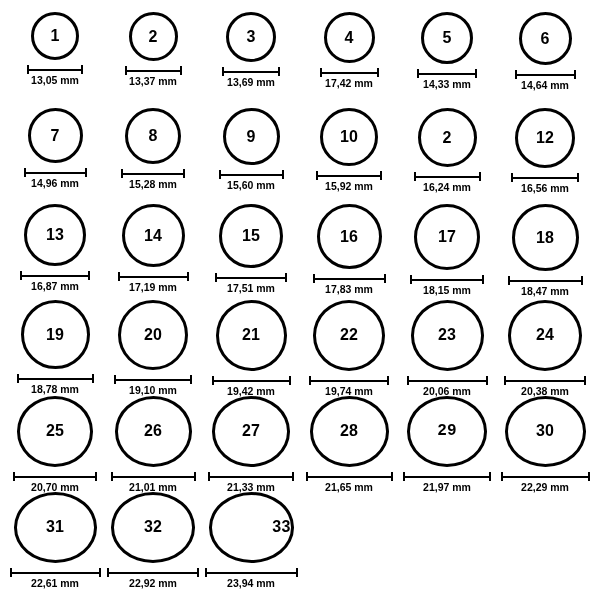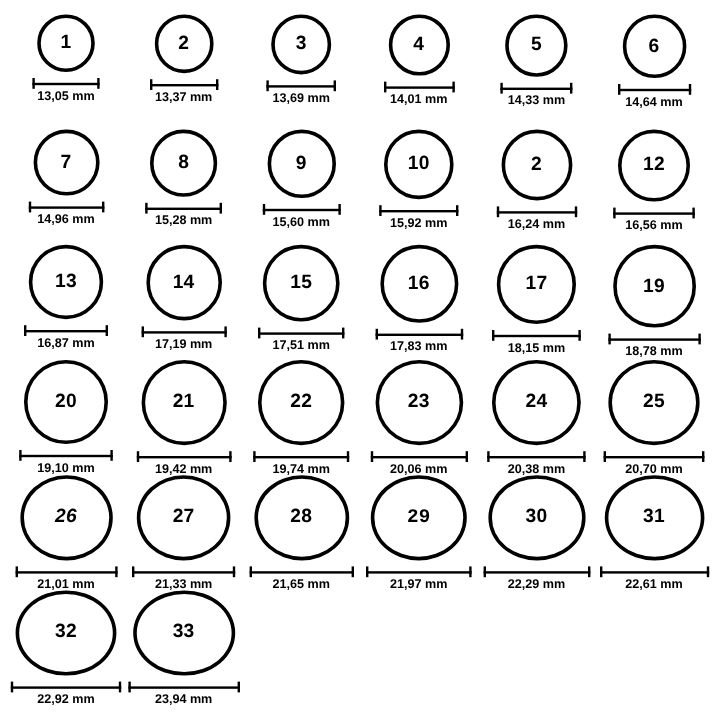--- a/index.html
+++ b/index.html
@@ -135,21 +135,21 @@
       <div class="ring-cell">
         <div class="ring-circle" style="width: 51px; height: 51px;">
           <span class="ring-number">4</span>
         </div>
         <div class="measure">
           <div class="caliper" style="width: 59px;">
             <div class="caliper-bar"></div>
             <div class="caliper-tick left"></div>
             <div class="caliper-tick right"></div>
           </div>
-          <div class="measure-label">14,01 mm</div>
+          <div class="measure-label">17,42 mm</div>
         </div>
       </div>
       <div class="ring-cell">
         <div class="ring-circle" style="width: 52px; height: 52px;">
           <span class="ring-number">5</span>
         </div>
         <div class="measure">
           <div class="caliper" style="width: 60px;">
             <div class="caliper-bar"></div>
             <div class="caliper-tick left"></div>
@@ -308,20 +308,33 @@
         <div class="measure">
           <div class="caliper" style="width: 74px;">
             <div class="caliper-bar"></div>
             <div class="caliper-tick left"></div>
             <div class="caliper-tick right"></div>
           </div>
           <div class="measure-label">18,15 mm</div>
         </div>
       </div>
       <div class="ring-cell">
+        <div class="ring-circle" style="width: 67px; height: 67px;">
+          <span class="ring-number">18</span>
+        </div>
+        <div class="measure">
+          <div class="caliper" style="width: 75px;">
+            <div class="caliper-bar"></div>
+            <div class="caliper-tick left"></div>
+            <div class="caliper-tick right"></div>
+          </div>
+          <div class="measure-label">18,47 mm</div>
+        </div>
+      </div>
+      <div class="ring-cell">
         <div class="ring-circle" style="width: 69px; height: 69px; justify-content: center;">
           <span class="ring-number">19</span>
         </div>
         <div class="measure">
           <div class="caliper" style="width: 77px;">
             <div class="caliper-bar"></div>
             <div class="caliper-tick left"></div>
             <div class="caliper-tick right"></div>
           </div>
           <div class="measure-label">18,78 mm</div>
@@ -399,21 +412,21 @@
         <div class="measure">
           <div class="caliper" style="width: 84px;">
             <div class="caliper-bar"></div>
             <div class="caliper-tick left"></div>
             <div class="caliper-tick right"></div>
           </div>
           <div class="measure-label">20,70 mm</div>
         </div>
       </div>
       <div class="ring-cell">
-        <div class="ring-circle" style="width: 77px; height: 77px; font-style: italic;">
+        <div class="ring-circle" style="width: 77px; height: 77px;">
           <span class="ring-number">26</span>
         </div>
         <div class="measure">
           <div class="caliper" style="width: 85px;">
             <div class="caliper-bar"></div>
             <div class="caliper-tick left"></div>
             <div class="caliper-tick right"></div>
           </div>
           <div class="measure-label">21,01 mm</div>
         </div>
@@ -490,21 +503,21 @@
         <div class="measure">
           <div class="caliper" style="width: 92px;">
             <div class="caliper-bar"></div>
             <div class="caliper-tick left"></div>
             <div class="caliper-tick right"></div>
           </div>
           <div class="measure-label">22,92 mm</div>
         </div>
       </div>
       <div class="ring-cell">
-        <div class="ring-circle" style="width: 85px; height: 85px;">
+        <div class="ring-circle" style="width: 85px; height: 85px; justify-content: flex-end;">
           <span class="ring-number">33</span>
         </div>
         <div class="measure">
           <div class="caliper" style="width: 93px;">
             <div class="caliper-bar"></div>
             <div class="caliper-tick left"></div>
             <div class="caliper-tick right"></div>
           </div>
           <div class="measure-label">23,94 mm</div>
         </div>

